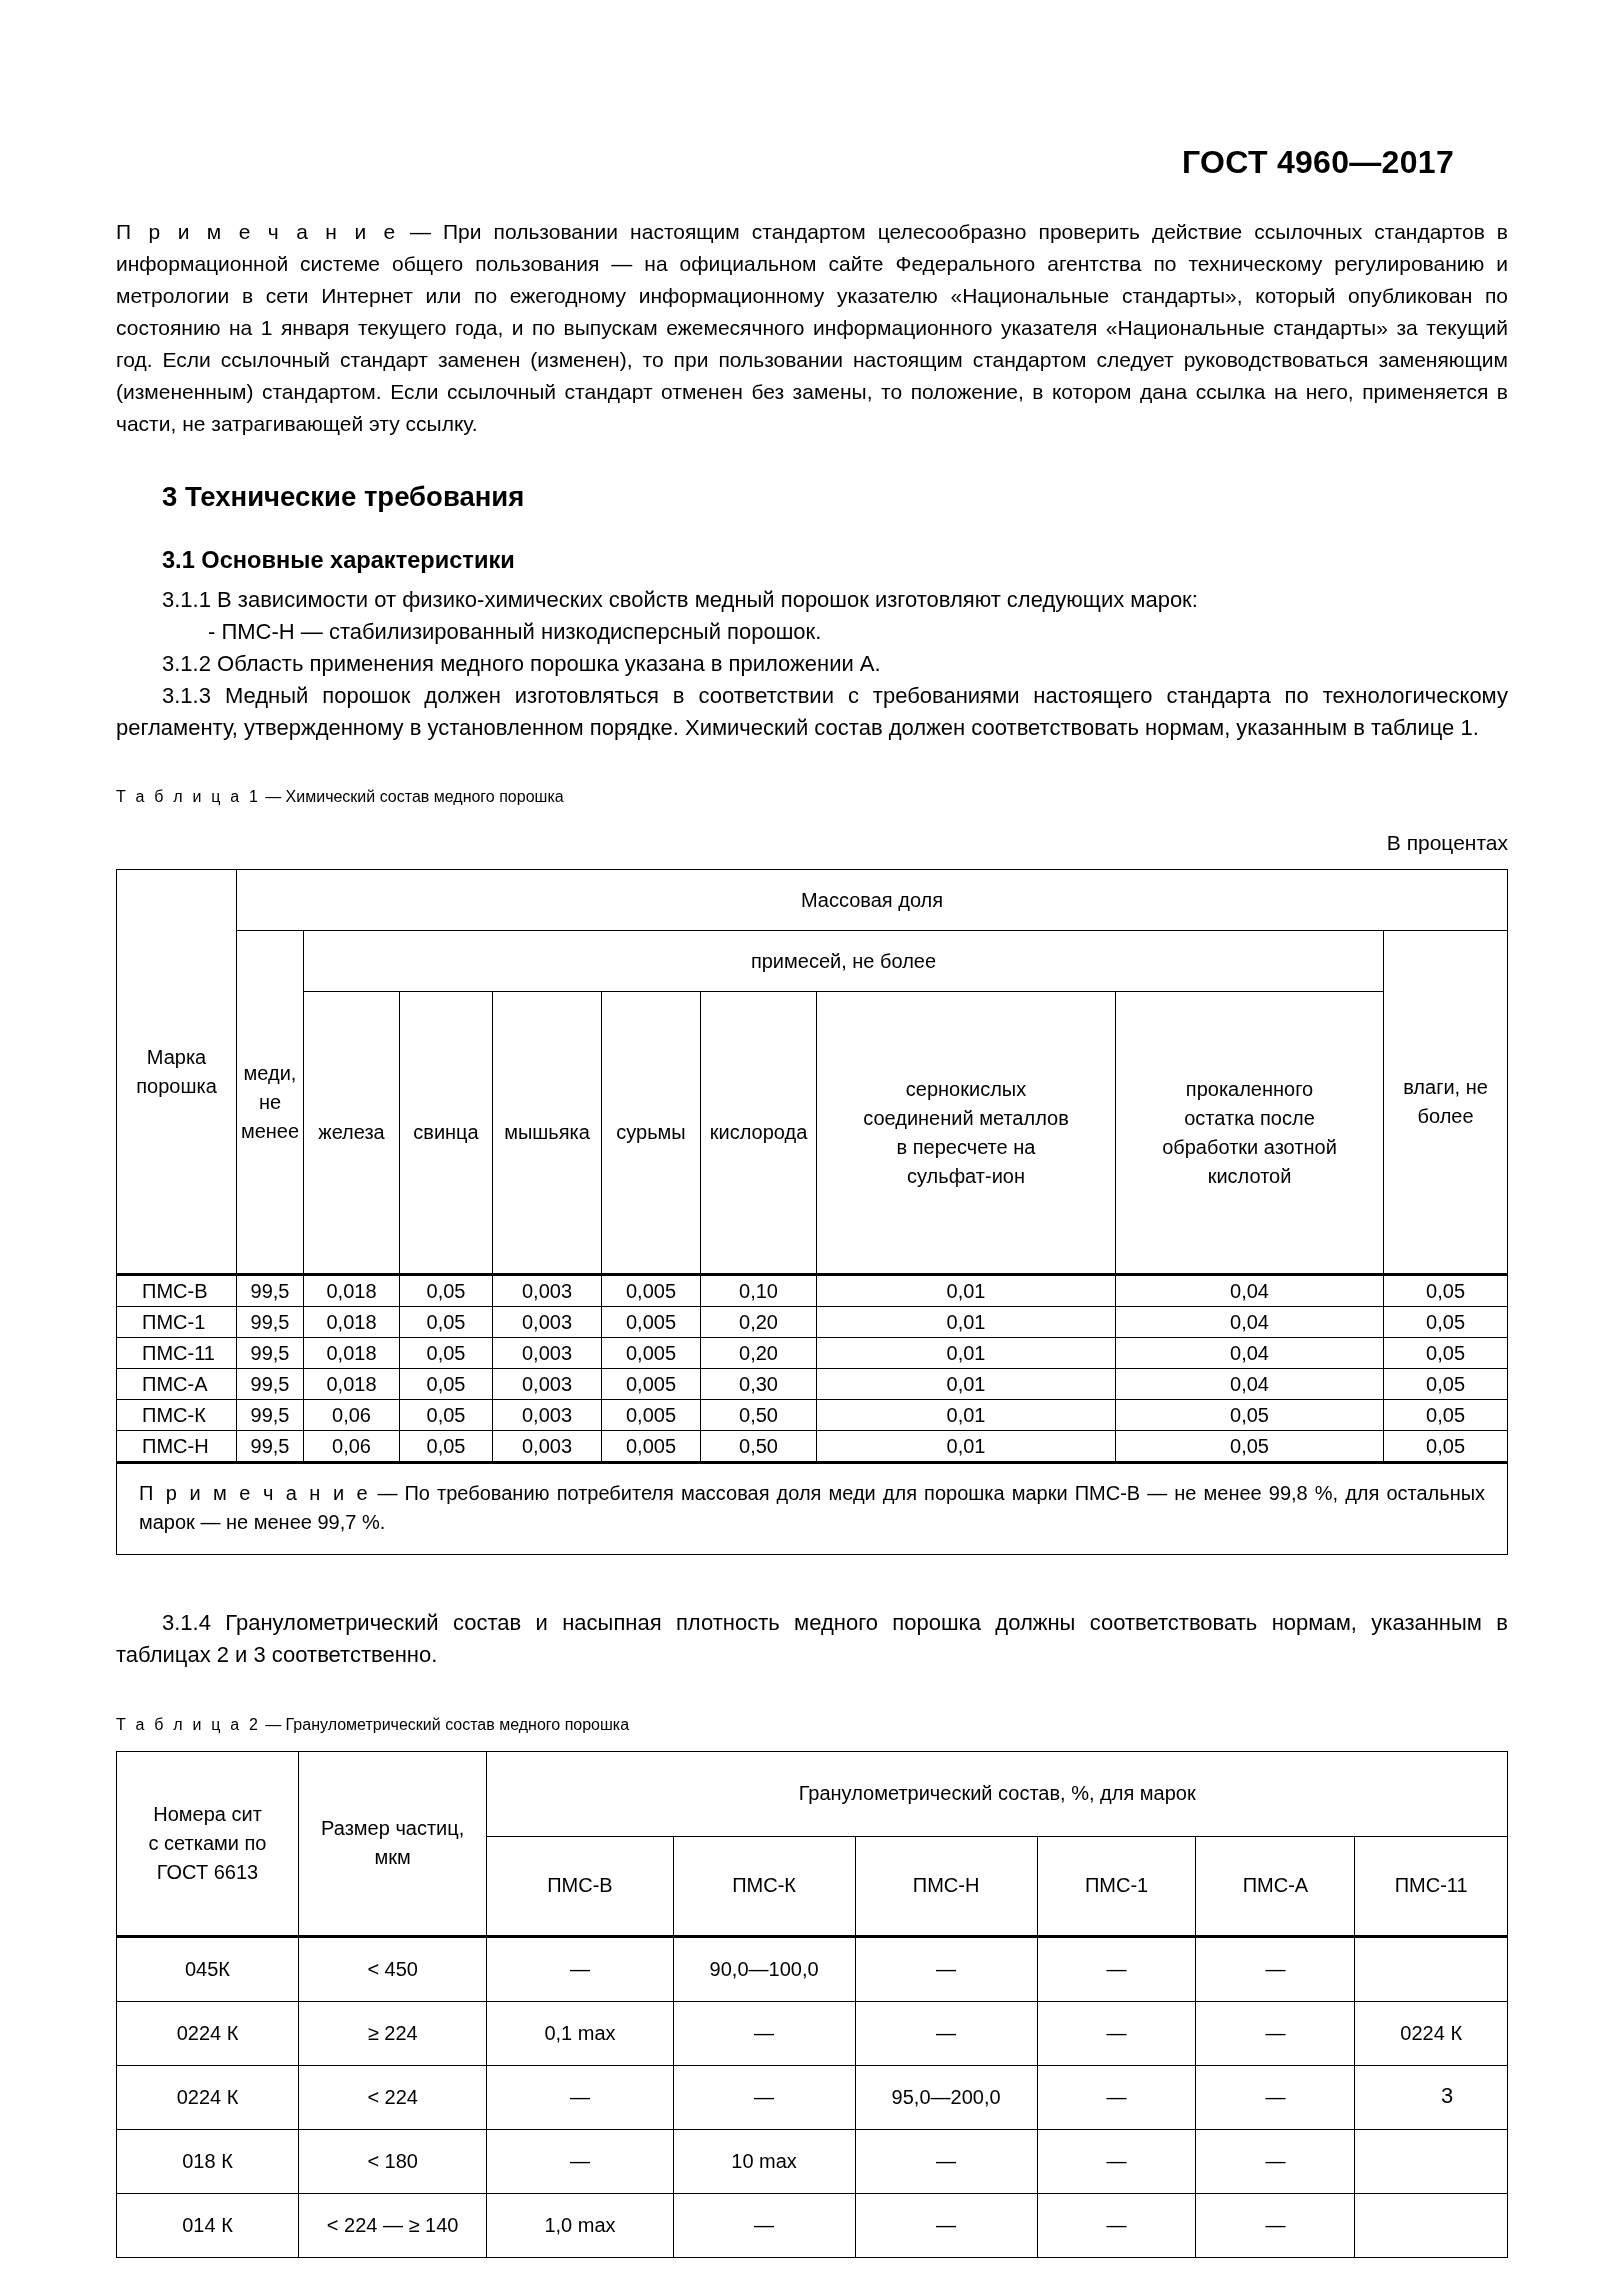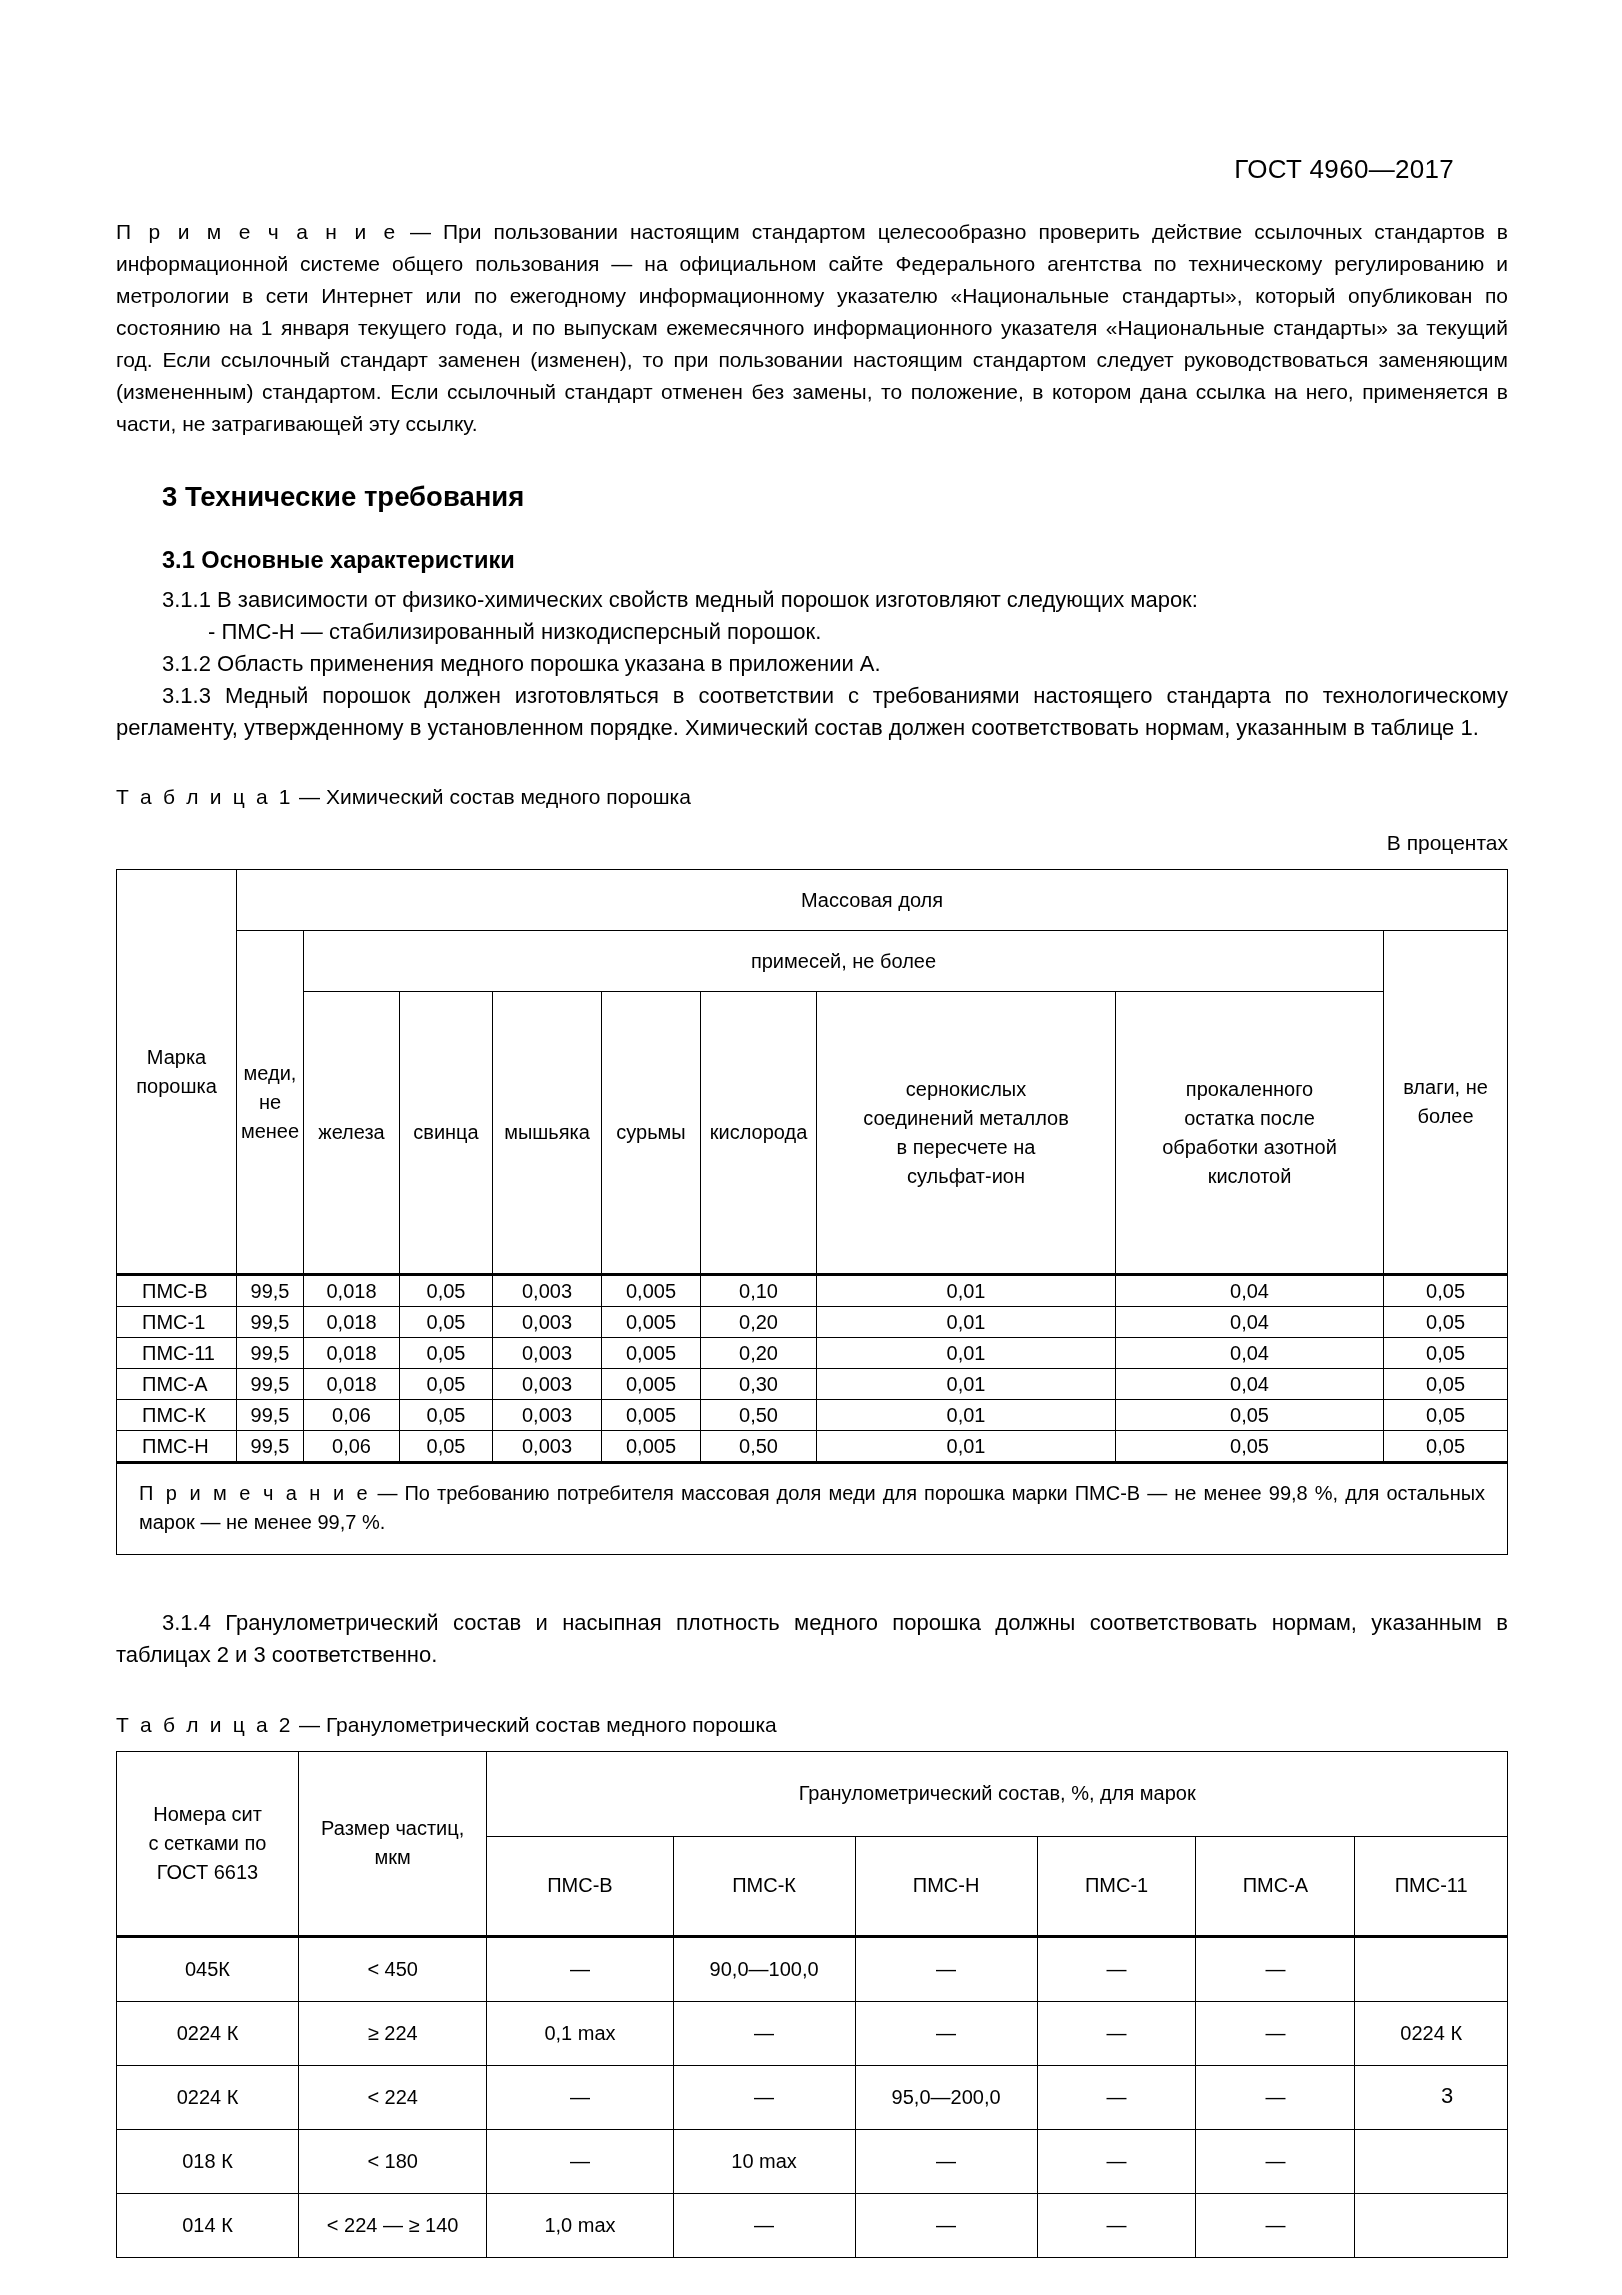--- a/index.html
+++ b/index.html
@@ -16,24 +16,24 @@
     color: #000000;
     font-family: "Liberation Sans", sans-serif;
     box-sizing: border-box;
     padding: 0;
     overflow: hidden;
   }
 
   
   .doc-header {
     position: absolute;
-    top: 154px;
+    top: 144px;
     right: 169px;
-    font-size: 26px;
-    font-weight: normal;
+    font-size: 32px;
+    font-weight: bold;
     letter-spacing: 0.3px;
     white-space: nowrap;
   }
 
   
   .content {
     position: absolute;
     left: 116px;
     top: 216px;
     width: 1392px;
@@ -79,21 +79,21 @@
   .body-para.tight { margin-top: 0; }
 
   .dash-item {
     margin: 0;
     padding-left: 92px;
     font-size: 22px;
     line-height: 32px;
   }
 
   .tbl-caption {
-    font-size: 21px;
+    font-size: 16px;
     line-height: 30px;
     margin: 0;
   }
   .tbl-caption .sp { letter-spacing: 2.7px; }
 
   .units-line {
     font-size: 21px;
     text-align: right;
     margin: 0;
   }

